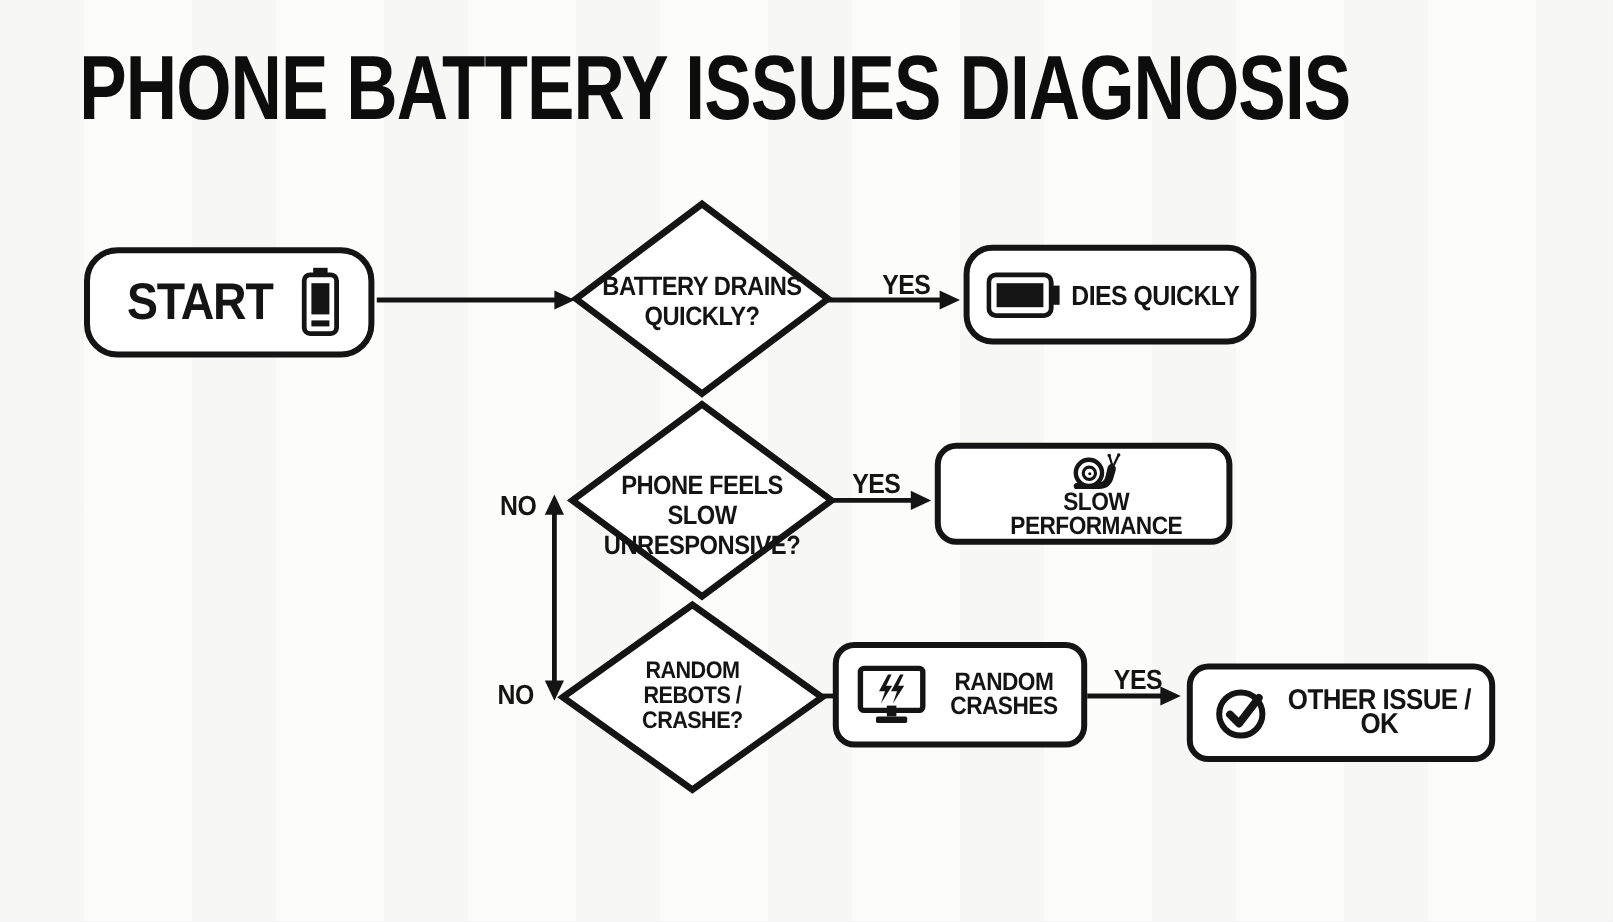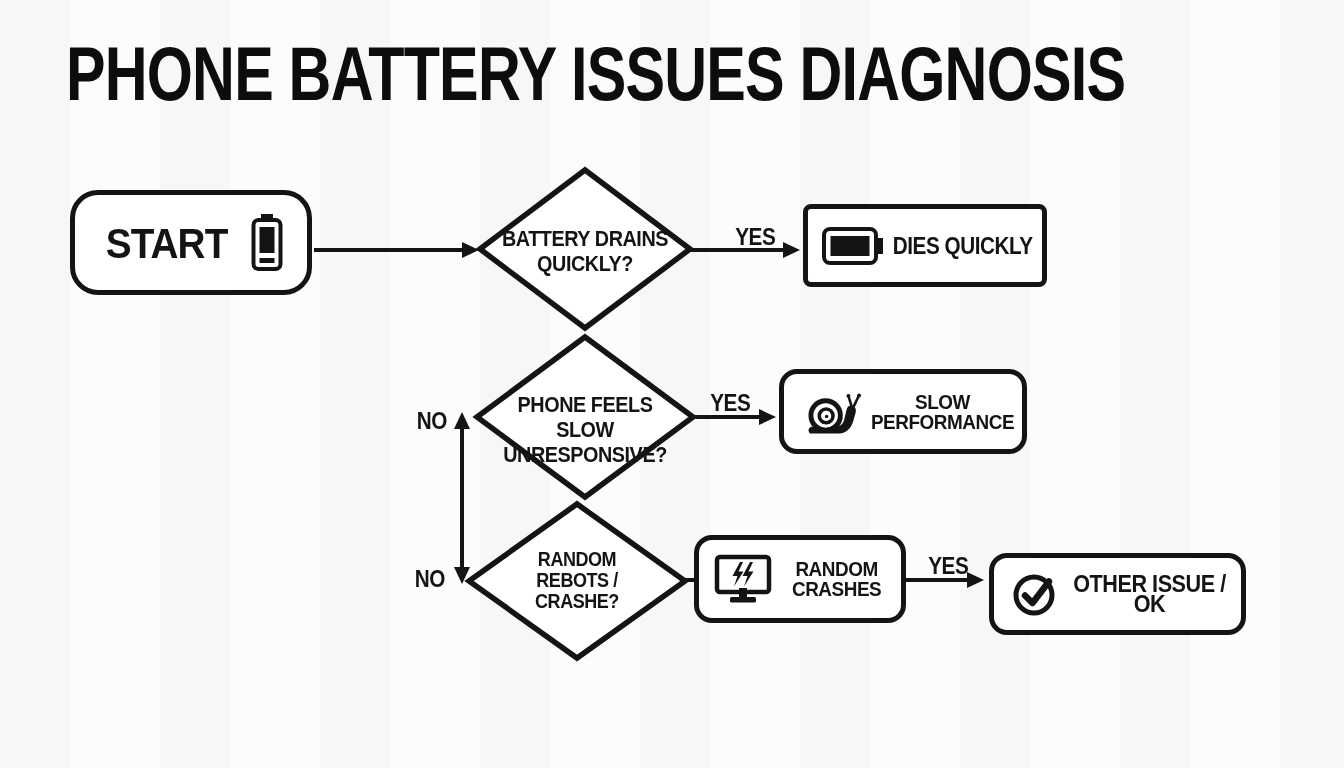--- a/index.html
+++ b/index.html
@@ -72,21 +72,21 @@
       <line x1="462" y1="424" x2="462" y2="572" stroke="#141414" stroke-width="4"></line>
       <polygon points="454,429 462,412 470,429" fill="#141414"></polygon>
       <polygon points="454,567 462,584 470,567" fill="#141414"></polygon>
     </g>
 
     <polygon points="480,249 585,170 690,249 585,328" fill="#ffffff" stroke="#141414" stroke-width="5.5"></polygon>
     <polygon points="477,417 585,337 693,417 585,497" fill="#ffffff" stroke="#141414" stroke-width="5.5"></polygon>
     <polygon points="469,581 577,504 685,581 577,658" fill="#ffffff" stroke="#141414" stroke-width="5.5"></polygon>
   </svg>
 
-  <div class="node" style="left:70px; top:190px; width:242px; height:105px; border-radius:28px; justify-content:center; gap:16px;">
+  <div class="node" style="left:70px; top:206px; width:242px; height:92px; border-radius:28px; justify-content:center; gap:16px;">
     <span class="node-label" style="font-size:43px; letter-spacing:-1px;">START</span>
     <svg width="32" height="58" viewBox="0 0 32 58">
       <rect x="10" y="0" width="12" height="7" fill="#141414"></rect>
       <rect x="2.5" y="6" width="27" height="49" rx="5" fill="none" stroke="#141414" stroke-width="4"></rect>
       <rect x="8.5" y="13" width="15" height="26" fill="#141414"></rect>
       <rect x="8.5" y="44" width="15" height="5" fill="#141414"></rect>
     </svg>
   </div>
 
   <div class="diamond-label" style="left:480px; top:226px; width:210px; font-size:22px; line-height:25px;">
@@ -96,32 +96,32 @@
   <div class="diamond-label" style="left:477px; top:392px; width:216px; font-size:22px; line-height:25px;">
     <div>PHONE FEELS SLOW</div>
     <div>UNRESPONSIVE?</div>
   </div>
   <div class="diamond-label" style="left:477px; top:549px; width:200px; font-size:20px; line-height:21px;">
     <div>RANDOM</div>
     <div>REBOTS /</div>
     <div>CRASHE?</div>
   </div>
 
-  <div class="node" style="left:803px; top:204px; width:244px; height:83px; border-radius:8px; padding-left:14px;">
+  <div class="node" style="left:803px; top:204px; width:244px; height:83px; border-radius:24px; padding-left:14px;">
     <svg width="62" height="40" viewBox="0 0 62 40">
       <rect x="2" y="3" width="52" height="34" rx="6" fill="none" stroke="#141414" stroke-width="4"></rect>
       <rect x="55" y="12" width="6" height="16" fill="#141414"></rect>
       <rect x="8.5" y="10" width="39" height="20" fill="#141414"></rect>
     </svg>
     <span class="grow-center">
       <span class="node-label" style="font-size:23px;">DIES QUICKLY</span>
     </span>
   </div>
 
-  <div class="node" style="left:779px; top:369px; width:248px; height:85px; border-radius:18px; padding-left:22px;">
+  <div class="node" style="left:779px; top:369px; width:248px; height:85px; border-radius:18px; padding-left:22px;flex-direction:column;">
     <svg width="58" height="48" viewBox="0 0 58 48">
       <path d="M4 46 C1 42 3 38.5 9 38.5 L30 38.5 C36 38.5 38 35.5 39.2 30.5 L41.3 21.5 C42 18.3 44.6 16.6 47.5 17.6 C50.4 18.6 51.4 21.6 50.5 24.7 L48.2 32.8 C45.8 41.8 39.8 46 31.8 46 Z" fill="#141414"></path>
       <line x1="46.5" y1="18.5" x2="43.5" y2="8.5" stroke="#141414" stroke-width="2.6"></line>
       <line x1="48.5" y1="18.5" x2="53.5" y2="8" stroke="#141414" stroke-width="2.6"></line>
       <circle cx="43.2" cy="7.6" r="2" fill="#141414"></circle>
       <circle cx="54" cy="7.2" r="2" fill="#141414"></circle>
       <circle cx="20" cy="27.5" r="15" fill="#ffffff" stroke="#141414" stroke-width="5"></circle>
       <circle cx="20.5" cy="28" r="7" fill="none" stroke="#141414" stroke-width="3.6"></circle>
       <circle cx="21" cy="28.5" r="1.8" fill="#141414"></circle>
     </svg>

